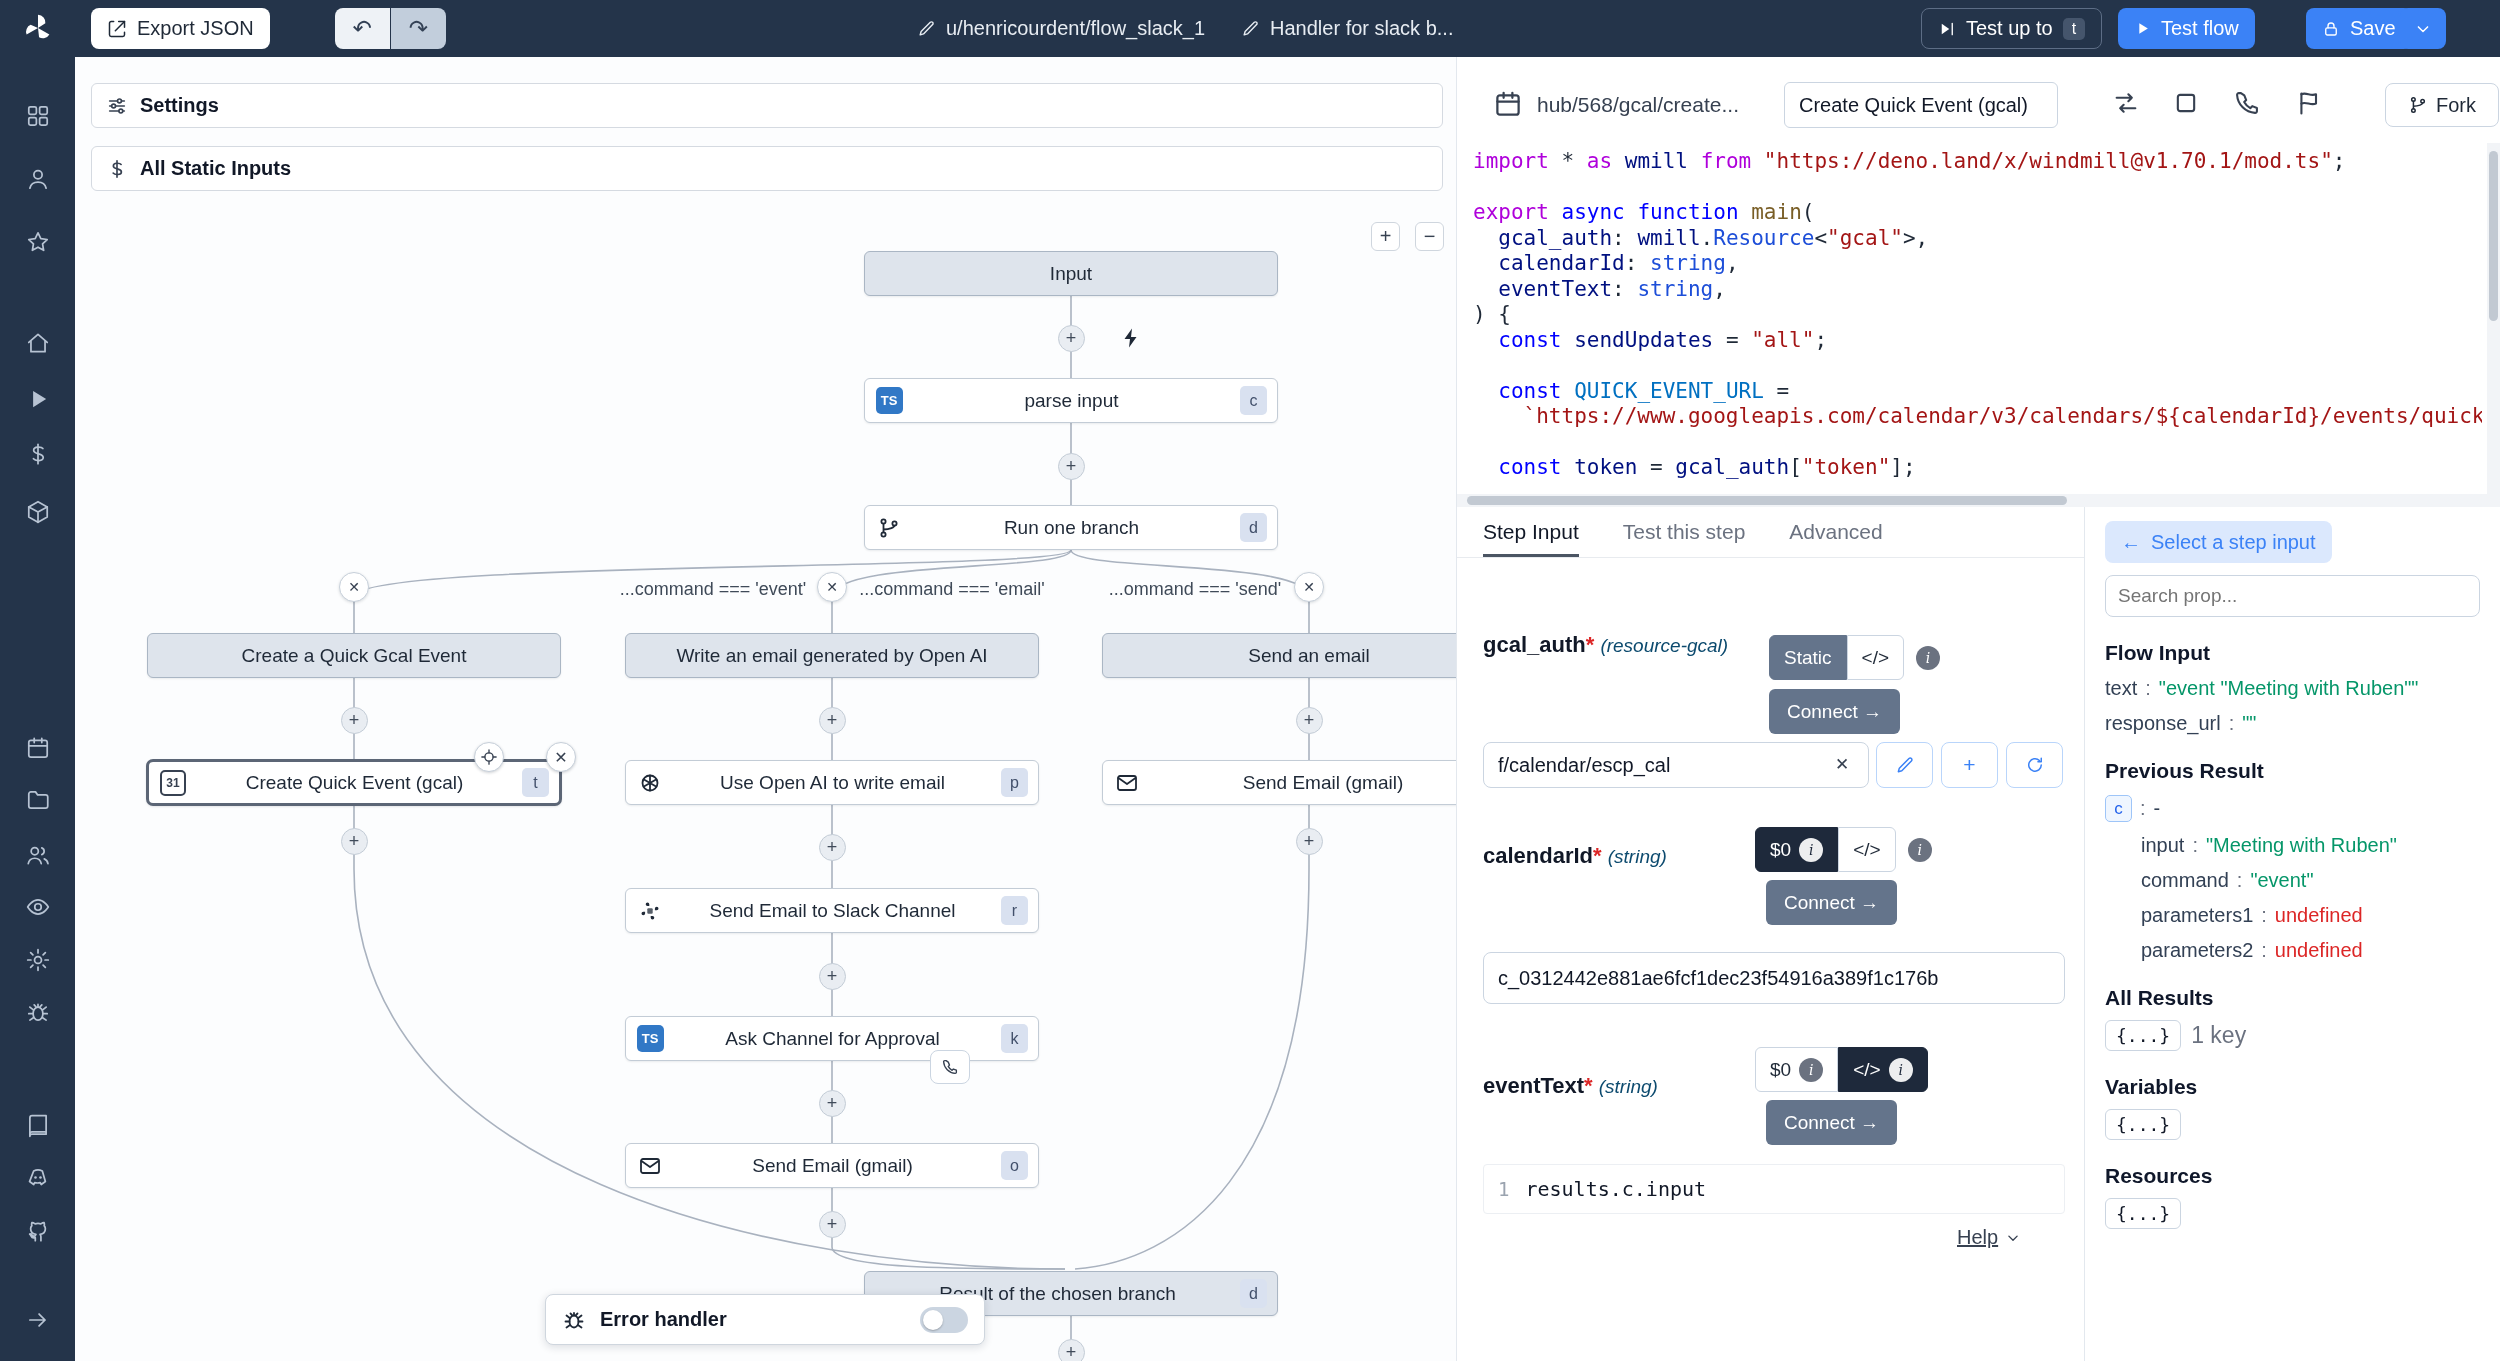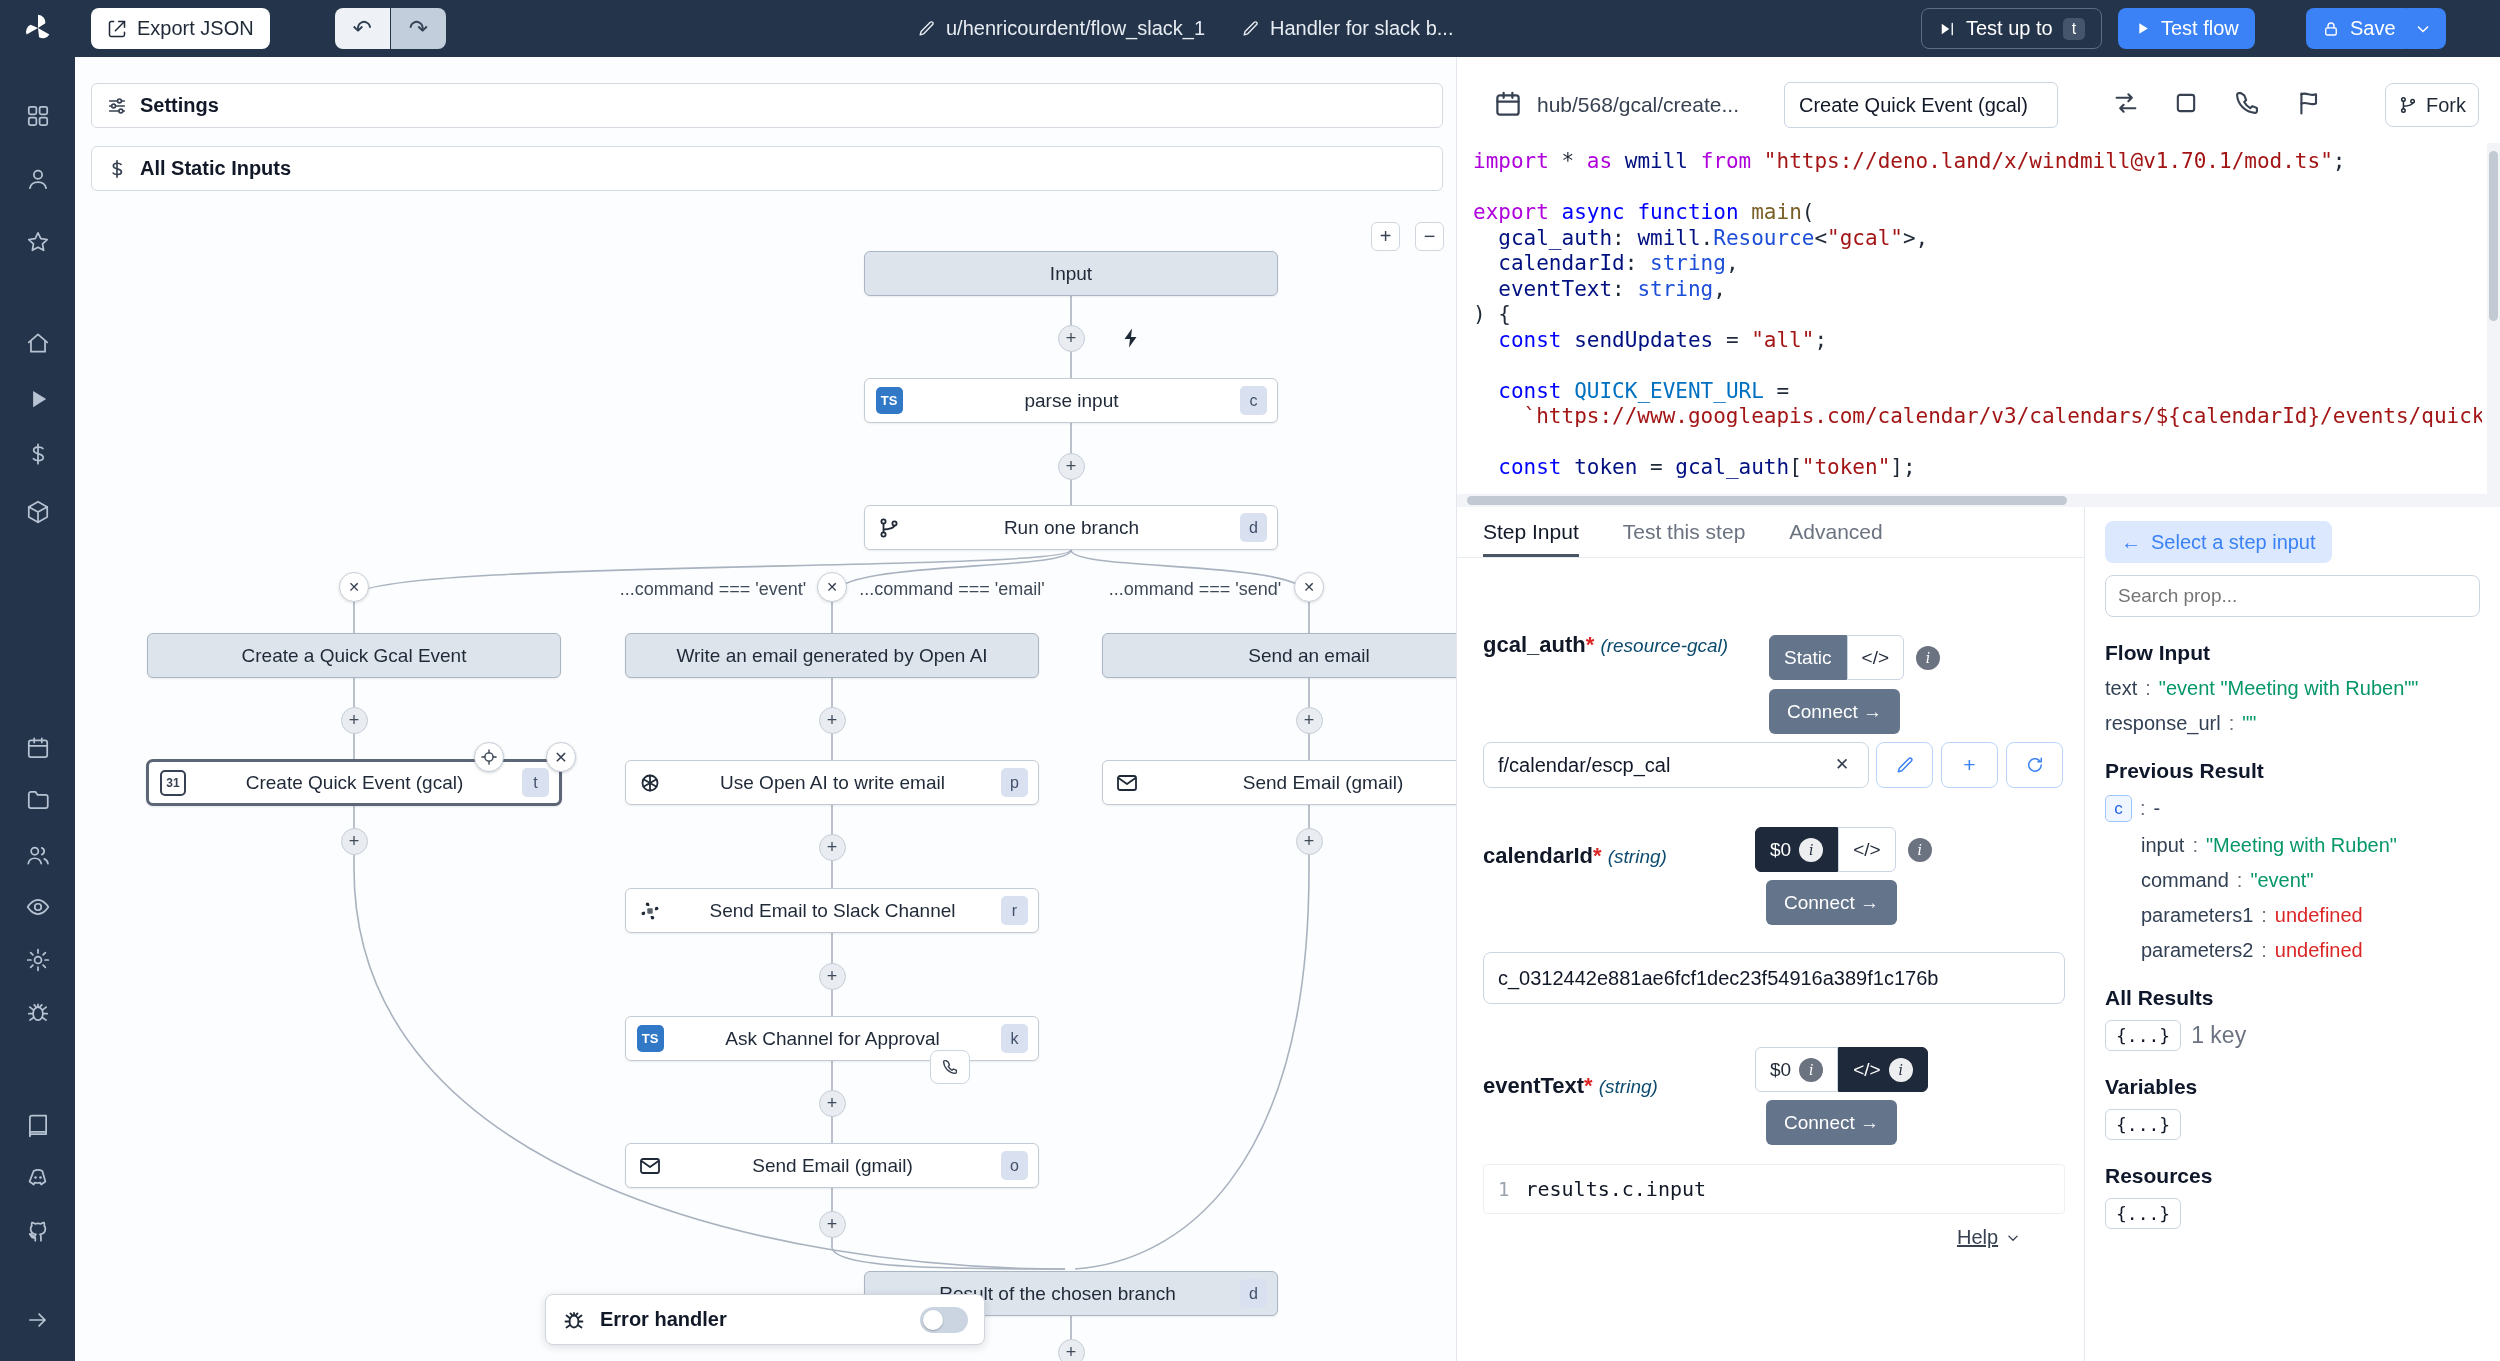--- a/index.html
+++ b/index.html
@@ -45,21 +45,21 @@
   .phonebadge{position:absolute;width:40px;height:34px;background:#fff;border:1px solid #cbd5e1;border-radius:8px;display:flex;align-items:center;justify-content:center;color:#374151;z-index:8;cursor:pointer;box-sizing:border-box;}
   .errorbar{position:absolute;left:470px;top:1237px;width:440px;height:51px;background:#fff;border:1px solid #cfd6de;border-radius:8px;box-shadow:0 2px 8px rgba(16,24,40,.14);display:flex;align-items:center;gap:14px;padding:0 16px;font-size:20px;font-weight:600;color:#111827;z-index:10;box-sizing:border-box;}
   .toggle{margin-left:auto;width:48px;height:26px;border-radius:13px;background:#cbd5e1;position:relative;cursor:pointer;}
   .toggle .knob{position:absolute;left:3px;top:3px;width:20px;height:20px;border-radius:50%;background:#fff;box-shadow:0 1px 2px rgba(0,0,0,.25);}
 
   
   .codepanel{position:absolute;left:1456px;top:57px;width:1044px;height:450px;background:#fff;border-left:1px solid #e3e8ee;box-sizing:border-box;}
   .ch-icon{position:absolute;color:#374151;cursor:pointer;}
   .ch-path{position:absolute;left:80px;top:36px;font-size:21px;color:#374151;white-space:nowrap;}
   .ch-input{position:absolute;left:327px;top:25px;width:274px;height:46px;border:1px solid #cbd5e1;border-radius:6px;font-size:20px;padding:0 14px;color:#111827;box-sizing:border-box;font-family:inherit;}
-  .fork{position:absolute;left:928px;top:26px;height:44px;border:1px solid #cbd5e1;border-radius:8px;display:flex;align-items:center;gap:8px;padding:0 12px;font-size:20px;color:#1f2937;cursor:pointer;box-sizing:border-box;background:#fff;}
+  .fork{position:absolute;left:928px;top:26px;height:44px;border:1px solid #cbd5e1;border-radius:8px;display:flex;align-items:center;gap:8px;padding:0 22px;font-size:20px;color:#1f2937;cursor:pointer;box-sizing:border-box;background:#fff;}
   .code{position:absolute;left:16px;top:92px;right:18px;bottom:20px;font-family:"DejaVu Sans Mono","Liberation Mono",monospace;font-size:21px;line-height:25.5px;white-space:pre;overflow:hidden;color:#1f2937;margin:0;}
   .code .st{color:#a31515}.code .k1{color:#af00db}.code .k2{color:#0000ff}.code .ty{color:#1d4ed8}.code .fn{color:#795e26}.code .cn{color:#0070c1}.code .id{color:#001080}
   .hscroll{position:absolute;left:0;top:437px;width:1044px;height:13px;background:#f2f4f7;}
   .hthumb{position:absolute;left:10px;top:2px;width:600px;height:9px;border-radius:5px;background:#c2c9d2;cursor:pointer;}
   .vscroll{position:absolute;right:0;top:86px;width:13px;height:351px;background:#f2f4f7;}
   .vthumb{position:absolute;left:2px;top:8px;width:9px;height:170px;border-radius:5px;background:#c2c9d2;cursor:pointer;}
 
   
   .bottomleft{position:absolute;left:1456px;top:507px;width:628px;height:854px;border-left:1px solid #e3e8ee;box-sizing:border-box;background:#fff;}
   .tabs{height:50px;border-bottom:1px solid #e8ebef;display:flex;gap:44px;padding-left:26px;font-size:21px;color:#6b7280;}

